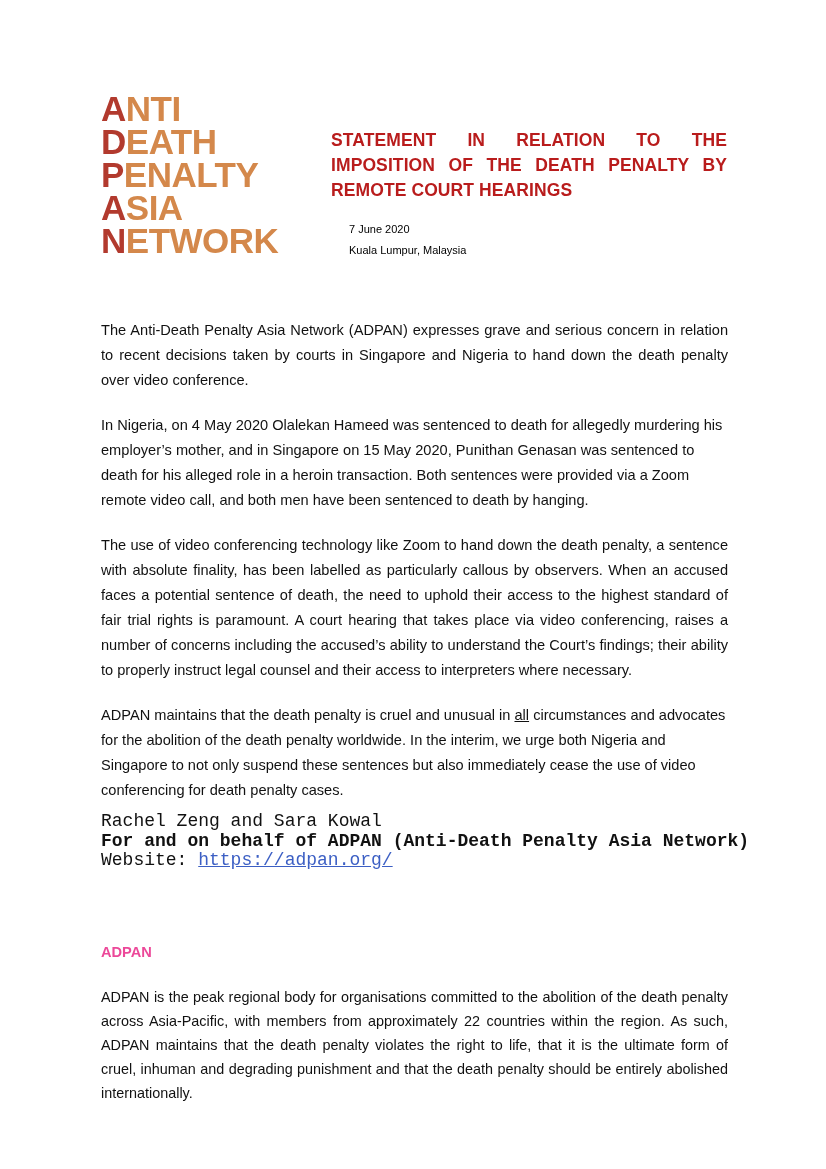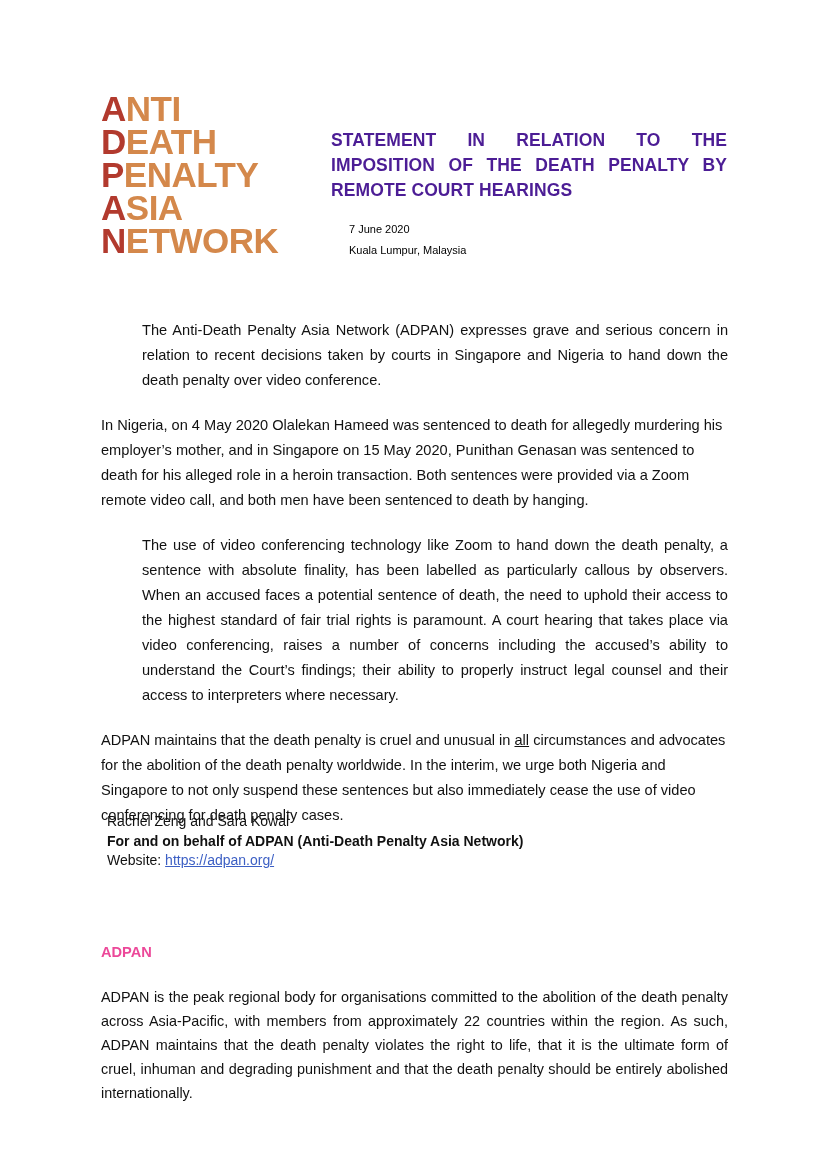--- a/index.html
+++ b/index.html
@@ -68,21 +68,21 @@
     width: 396px;
   }
   .doc-title {
     margin: 0;
     font-family: "Liberation Sans", sans-serif;
     font-weight: bold;
     font-size: 17.5px;
     line-height: 25px;
     text-align: justify;
     text-align-last: left;
-    color: #4c1d95;
+    color: #b91c1c;
     letter-spacing: 0.1px;
   }
 
   
   .dateline {
     position: absolute;
     top: 127px;
     left: 248px;
     font-family: "Liberation Sans", sans-serif;
     font-size: 11px;
@@ -104,40 +104,39 @@
   p.para {
     margin: 0 0 20px 0;
     font-family: "Liberation Sans", sans-serif;
     font-size: 14.6px;
     line-height: 25px;
     color: #111111;
   }
   p.para.justify {
     text-align: justify;
     text-align-last: left;
-    margin-left: 41px;
   }
   p.para.left {
     text-align: left;
   }
   p.para:last-child {
     margin-bottom: 12px;
   }
   .u {
     text-decoration: underline;
   }
 
   
   .signature {
     position: absolute;
     top: 812px;
-    left: 107px;
+    left: 101px;
     width: 627px;
-    font-family: Liberation Sans, sans-serif;
-    font-size: 14px;
+    font-family: Liberation Mono, monospace;
+    font-size: 18px;
     line-height: 19.5px;
     color: #111111;
   }
   .signature .line {
     display: block;
     white-space: nowrap;
   }
   .signature .bold {
     font-weight: bold;
   }

